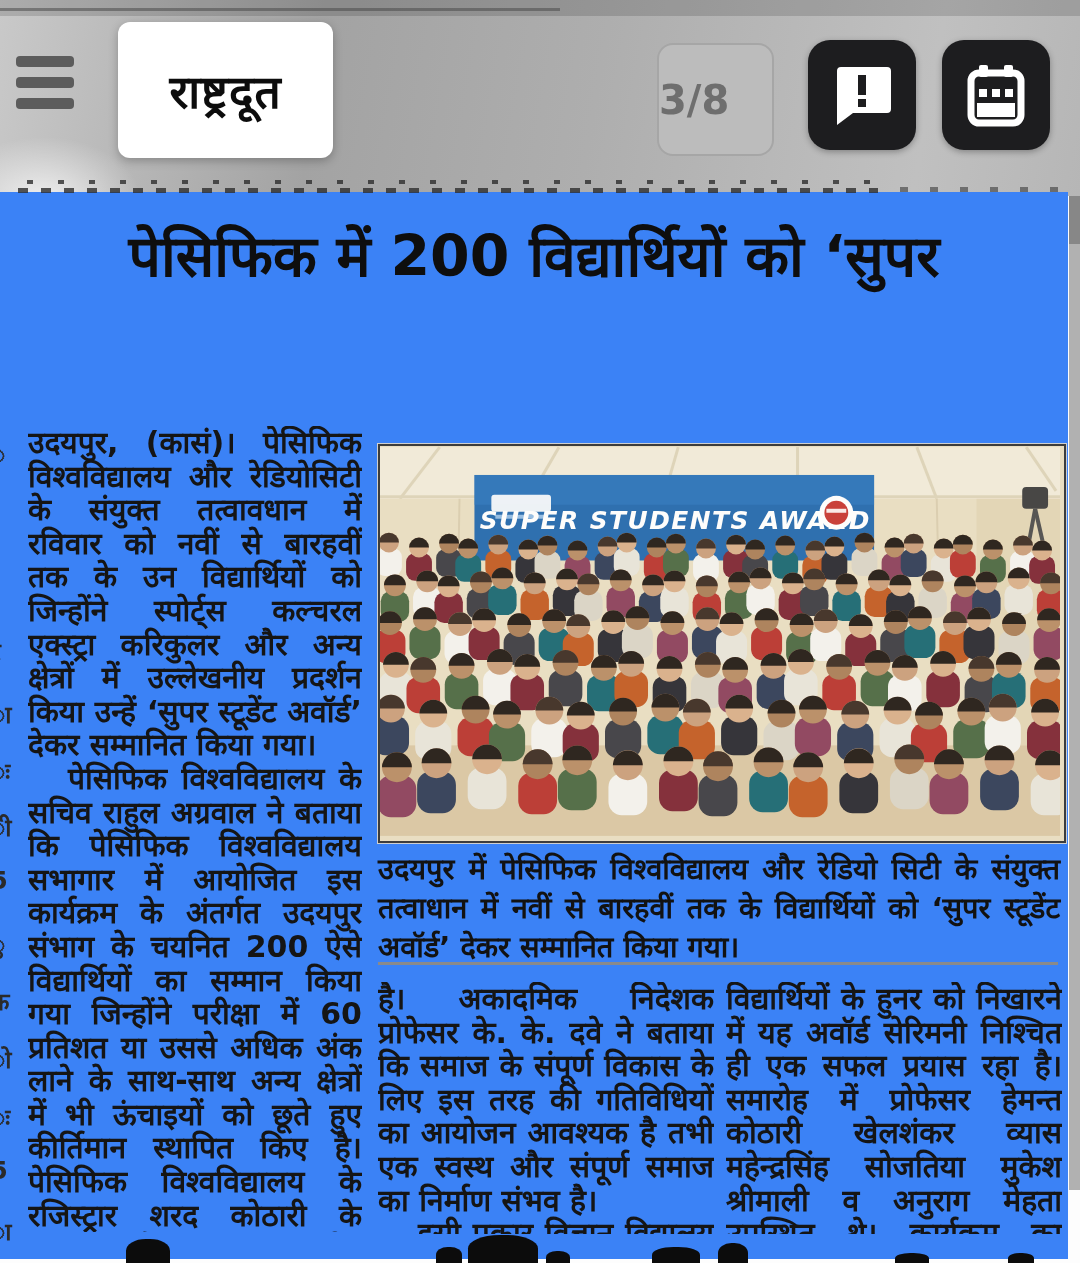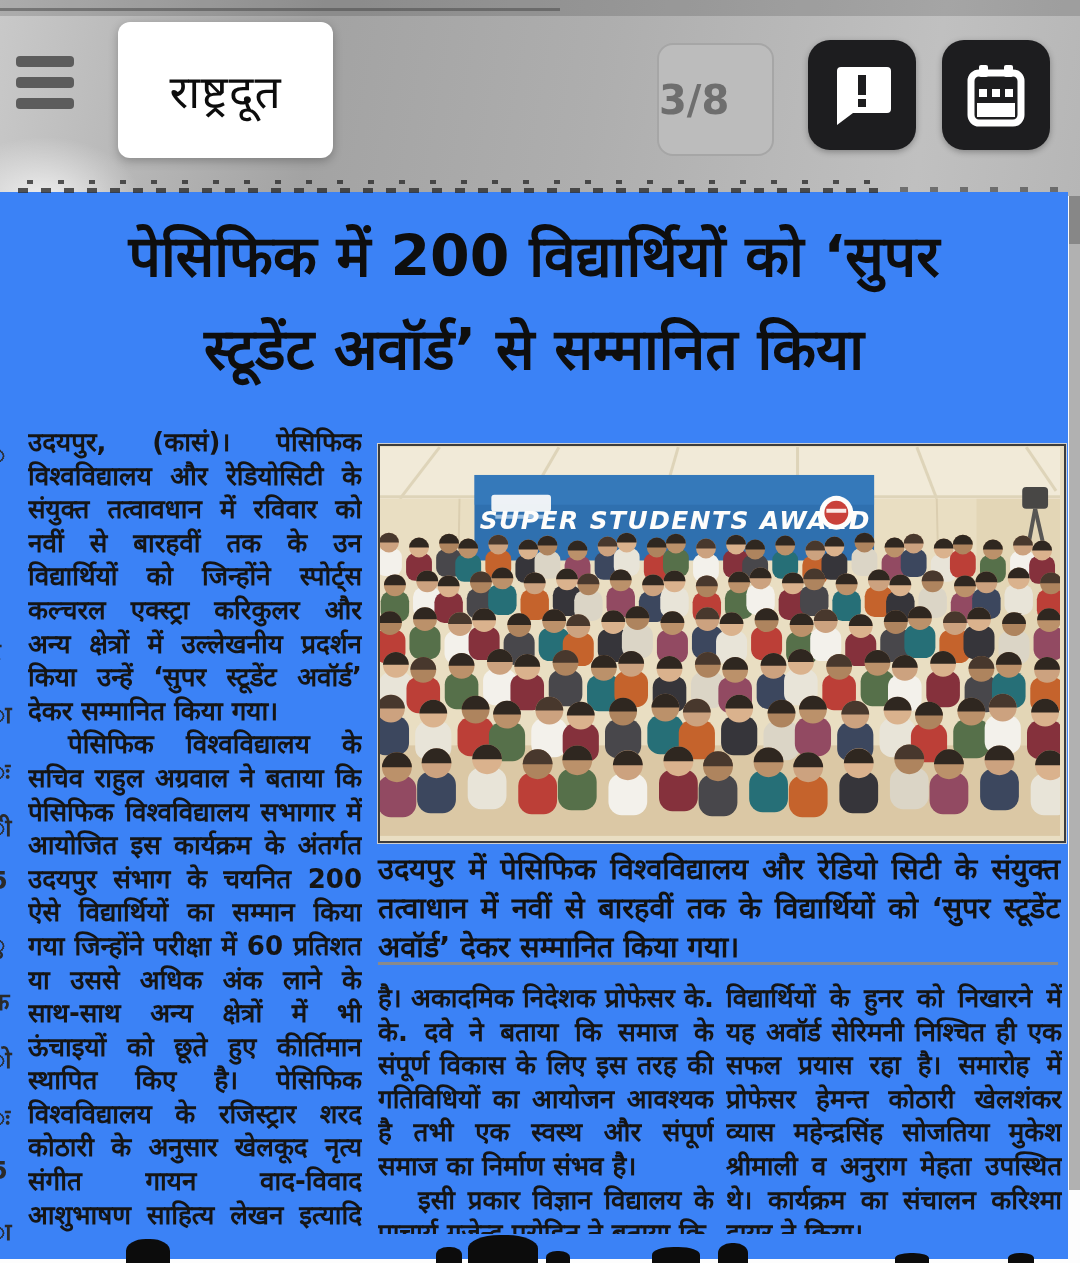--- a/index.html
+++ b/index.html
@@ -10,41 +10,41 @@
   .appbar{position:absolute;left:0;top:0;width:1080px;height:196px;
     background:
       radial-gradient(140px 90px at 4% 102%, rgba(255,255,255,.75), rgba(255,255,255,0) 70%),
       linear-gradient(100deg,#c9c9c9 0%,#a3a3a3 30%,#aeaeae 55%,#c0c0c0 85%,#b6b6b6 100%);}
   .appbar .topshade{position:absolute;left:0;top:0;width:100%;height:16px;background:rgba(0,0,0,.14);}
   .appbar .topline{position:absolute;left:0;top:8px;width:560px;height:3px;background:#4a4a4a;opacity:.55;}
   .hamburger{position:absolute;left:16px;top:56px;width:58px;height:50px;cursor:pointer;}
   .hamburger i{display:block;width:58px;height:11px;border-radius:4px;background:#5c5c5c;margin-bottom:10px;}
   .logocard{position:absolute;left:118px;top:22px;width:215px;height:136px;background:#ffffff;
     border-radius:12px;box-shadow:0 3px 10px rgba(0,0,0,.25);display:flex;align-items:center;justify-content:center;}
-  .logocard span{font-size:46px;font-weight:400;color:#0c0c0c;letter-spacing:1px;}
+  .logocard span{font-size:46px;font-weight:700;color:#0c0c0c;letter-spacing:1px;}
   .pagebadge{position:absolute;left:657px;top:43px;width:113px;height:109px;border-radius:16px;
     background:#bcbcbc;border:2px solid #a6a6a6;display:flex;align-items:center;}
   .pagebadge span{font-size:40px;font-weight:700;color:#6e6e6e;}
   .sqbtn{position:absolute;top:40px;width:108px;height:110px;border-radius:22px;background:#1d1d1f;
     display:flex;align-items:center;justify-content:center;cursor:pointer;box-shadow:0 2px 6px rgba(0,0,0,.3);}
   .sqbtn.fb{left:808px;} .sqbtn.cal{left:942px;}
 
   
   .page{position:absolute;left:0;top:192px;width:1068px;height:1067px;background:#3b82f6;}
   .crop-strip{position:absolute;left:18px;top:-12px;width:860px;height:16px;opacity:.8;
     background:
       repeating-linear-gradient(90deg,#2e2e2e 0 10px,transparent 10px 23px) 0 8px/100% 5px no-repeat,
       repeating-linear-gradient(90deg,#2e2e2e 0 6px,transparent 6px 31px) 9px 0/100% 4px no-repeat;}
   .crop-strip2{position:absolute;left:900px;top:-12px;width:160px;height:16px;opacity:.55;
     background:repeating-linear-gradient(90deg,#2e2e2e 0 8px,transparent 8px 30px) 0 7px/100% 5px no-repeat;}
 
   .headline{position:absolute;left:20px;top:18px;width:1028px;text-align:center;
     font-size:57px;line-height:93px;font-weight:800;color:#0e0e0e;}
 
-  .bodycol{position:absolute;font-size:26px;line-height:33.6px;color:#151515;
+  .bodycol{position:absolute;font-size:30px;line-height:33.6px;color:#151515;
     text-align:justify;font-weight:600;overflow:hidden;}
   .bodycol p{margin:0;}
   .bodycol p.indent{text-indent:40px;}
   .col1{left:28px;top:234px;width:334px;height:806px;}
   .col2{left:378px;top:790px;width:336px;height:252px;}
   .col3{left:726px;top:790px;width:336px;height:252px;}
 
   .photo{position:absolute;left:378px;top:252px;width:684px;height:395px;
     border:2px solid #3c3c3c;box-shadow:0 0 0 1px #cfcfcf;background:#e9dec2;}
   .photo svg{display:block;}
@@ -99,21 +99,20 @@
       </svg>
     </div>
   </div>
 
   <div class="page">
     <div class="crop-strip"></div>
     <div class="crop-strip2"></div>
 
     <div class="headline">
       <div>पेसिफिक में 200 विद्यार्थियों को ‘सुपर</div>
-      <div>स्टूडेंट अवॉर्ड’ से सम्मानित किया</div>
     </div>
 
     <div class="bodycol col1">
       <p>उदयपुर, (कासं)। पेसिफिक विश्वविद्यालय और रेडियोसिटी के संयुक्त तत्वावधान में रविवार को नवीं से बारहवीं तक के उन विद्यार्थियों को जिन्होंने स्पोर्ट्स कल्चरल एक्स्ट्रा करिकुलर और अन्य क्षेत्रों में उल्लेखनीय प्रदर्शन किया उन्हें ‘सुपर स्टूडेंट अवॉर्ड’ देकर सम्मानित किया गया।</p>
       <p class="indent">पेसिफिक विश्वविद्यालय के सचिव राहुल अग्रवाल ने बताया कि पेसिफिक विश्वविद्यालय सभागार में आयोजित इस कार्यक्रम के अंतर्गत उदयपुर संभाग के चयनित 200 ऐसे विद्यार्थियों का सम्मान किया गया जिन्होंने परीक्षा में 60 प्रतिशत या उससे अधिक अंक लाने के साथ-साथ अन्य क्षेत्रों में भी ऊंचाइयों को छूते हुए कीर्तिमान स्थापित किए है। पेसिफिक विश्वविद्यालय के रजिस्ट्रार शरद कोठारी के अनुसार खेलकूद नृत्य संगीत गायन वाद-विवाद आशुभाषण साहित्य लेखन इत्यादि में जिला, राज्य व राष्ट्रीय स्तर पर पर बेहतरीन प्रदर्शन करने वाले विद्यार्थियों को पहचान दिलाने का कार्य इस कार्यक्रम के माध्यम से किया गया</p>
     </div>
 
     <div class="photo">
       <svg id="photoSvg" width="680" height="391" viewBox="0 0 684 391">
         <rect x="0" y="0" width="684" height="52" fill="#f1ebd9"></rect>

